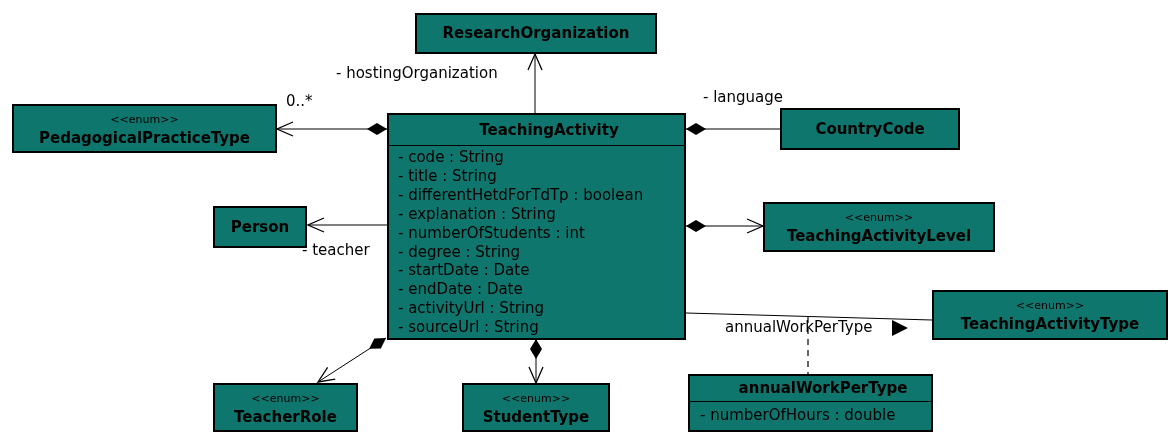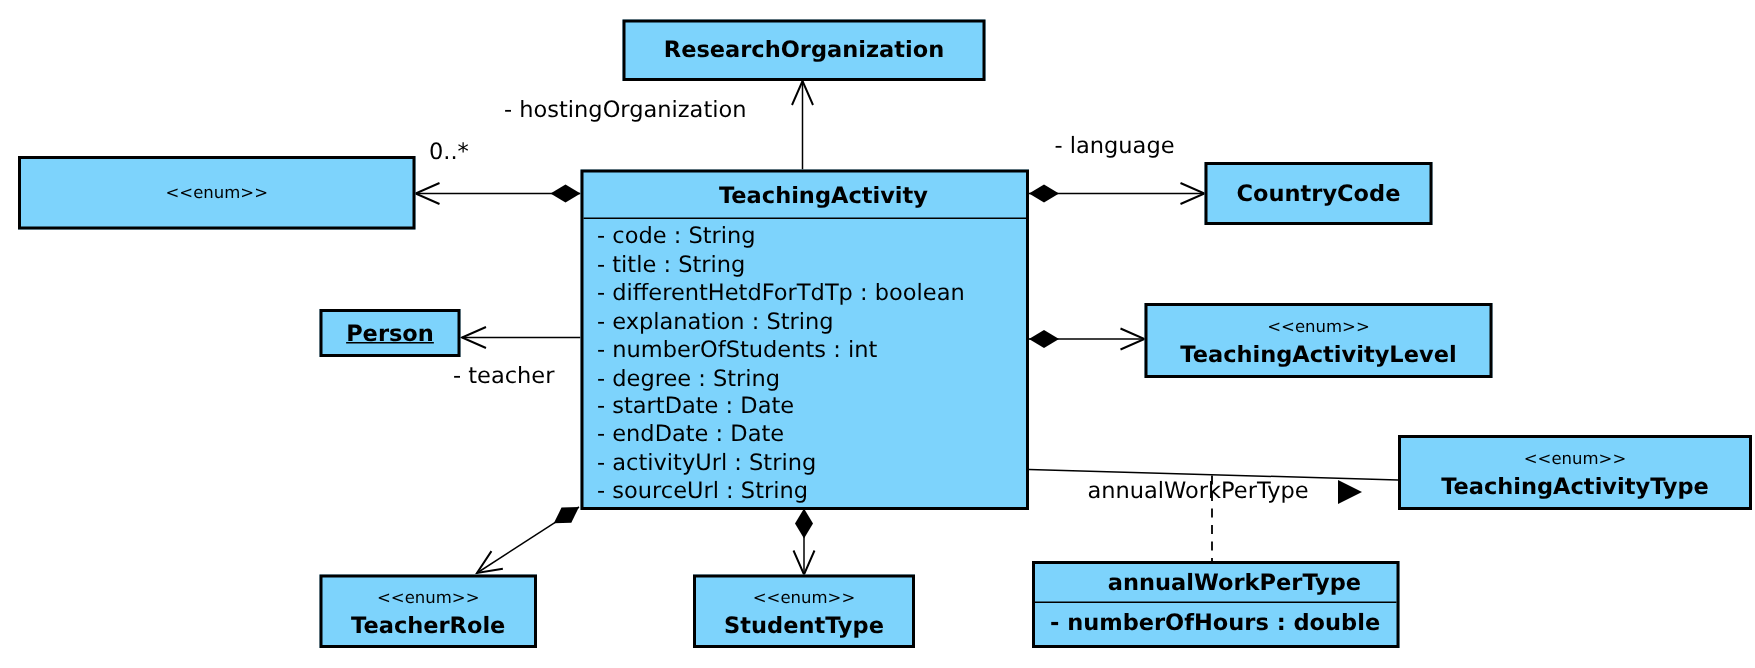--- a/index.html
+++ b/index.html
@@ -19,21 +19,21 @@
   #connector-layer {
     position: absolute;
     left: 0;
     top: 0;
     width: 1170px;
     height: 445px;
   }
   .uml-box {
     position: absolute;
     box-sizing: border-box;
-    background: #7dd3fc;
+    background: #0f766e;
     border: 2.5px solid #000000;
   }
   .uml-box.centered {
     display: flex;
     flex-direction: column;
     align-items: center;
     justify-content: center;
   }
   .uml-title {
     font-size: 15px;
@@ -131,45 +131,46 @@
       <div class="uml-attr">- degree : String</div>
       <div class="uml-attr">- startDate : Date</div>
       <div class="uml-attr">- endDate : Date</div>
       <div class="uml-attr">- activityUrl : String</div>
       <div class="uml-attr">- sourceUrl : String</div>
     </div>
   </div>
 
   <div class="uml-box centered" style="left:12px; top:104px; width:265px; height:49px;">
     <div class="uml-stereotype">&lt;&lt;enum&gt;&gt;</div>
+    <div class="uml-title">PedagogicalPracticeType</div>
   </div>
 
-  <div class="uml-box centered" style="left:803px; top:108px; width:152px; height:42px;">
+  <div class="uml-box centered" style="left:780px; top:108px; width:180px; height:42px;">
     <div class="uml-title">CountryCode</div>
   </div>
 
-  <div class="uml-box centered" style="left:213px; top:206px; width:94px; height:32px;text-decoration:underline;">
+  <div class="uml-box centered" style="left:213px; top:206px; width:94px; height:42px;">
     <div class="uml-title">Person</div>
   </div>
 
   <div class="uml-box centered" style="left:763px; top:202px; width:232px; height:50px;">
     <div class="uml-stereotype">&lt;&lt;enum&gt;&gt;</div>
     <div class="uml-title">TeachingActivityLevel</div>
   </div>
 
   <div class="uml-box centered" style="left:932px; top:290px; width:236px; height:50px;">
     <div class="uml-stereotype">&lt;&lt;enum&gt;&gt;</div>
     <div class="uml-title">TeachingActivityType</div>
   </div>
 
   <div class="uml-box" style="left:688px; top:374px; width:245px; height:58px;">
     <div class="title-compartment" style="height:26px;">
       <div class="uml-title">annualWorkPerType</div>
     </div>
-    <div class="attr-compartment" style="padding:4px 0 0 10px;font-weight:bold;">
+    <div class="attr-compartment" style="padding:4px 0 0 10px;">
       <div class="uml-attr">- numberOfHours : double</div>
     </div>
   </div>
 
   <div class="uml-box centered" style="left:213px; top:383px; width:145px; height:49px;">
     <div class="uml-stereotype">&lt;&lt;enum&gt;&gt;</div>
     <div class="uml-title">TeacherRole</div>
   </div>
 
   <div class="uml-box centered" style="left:462px; top:383px; width:148px; height:49px;">

